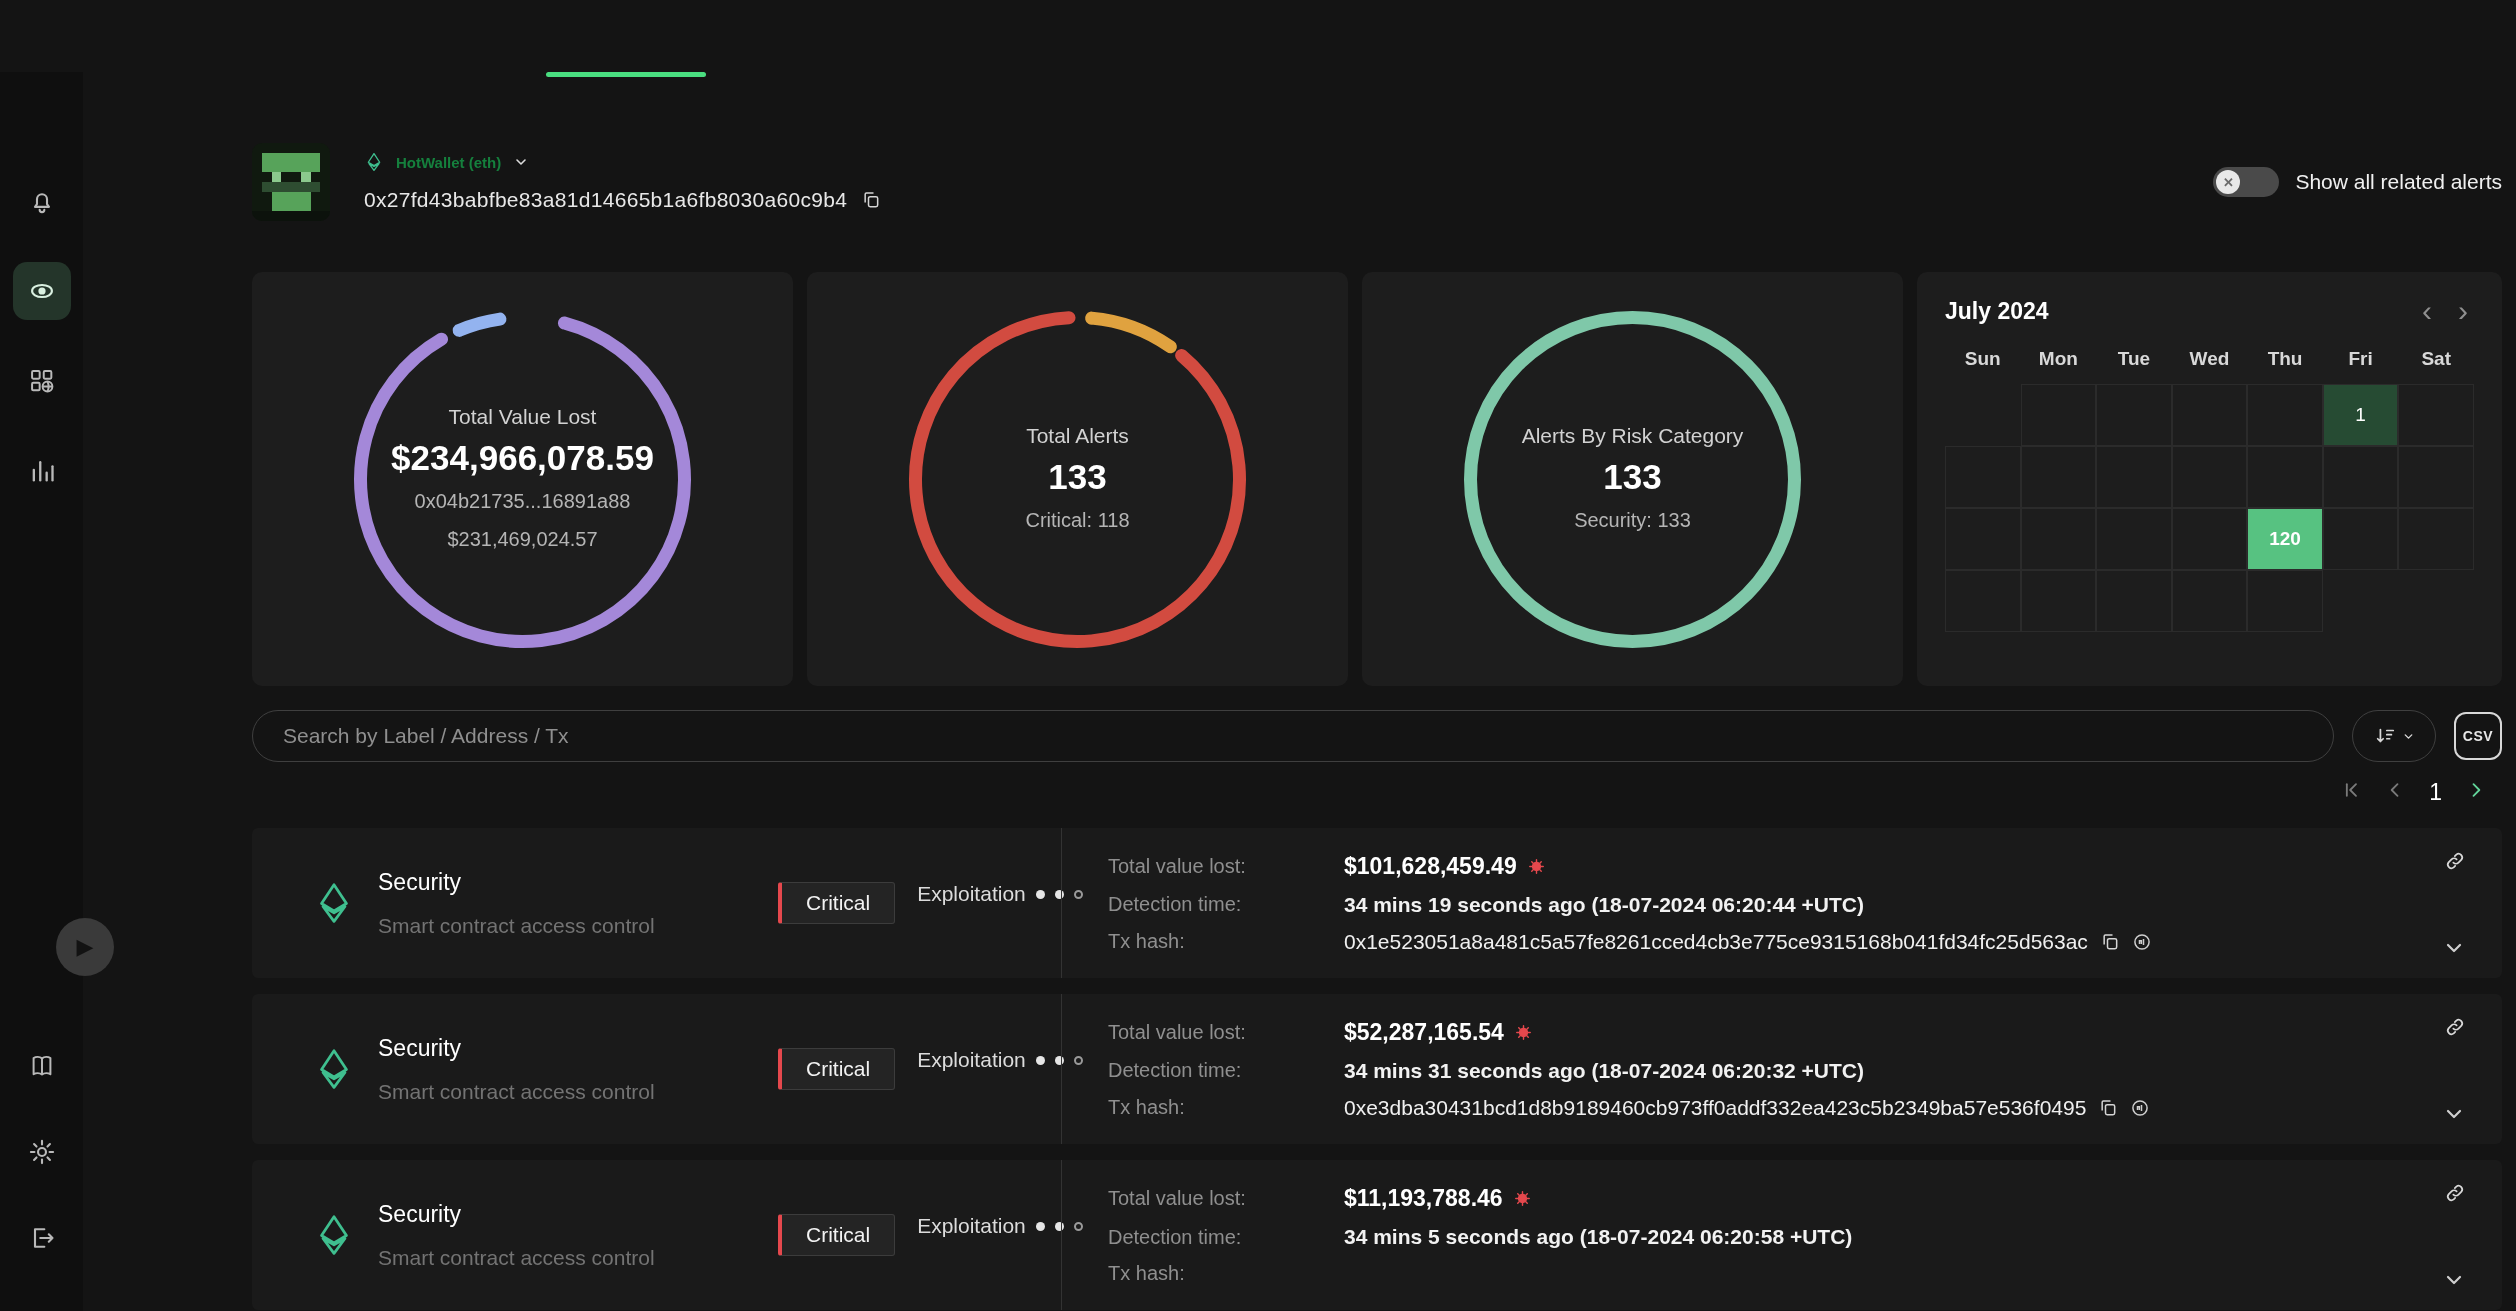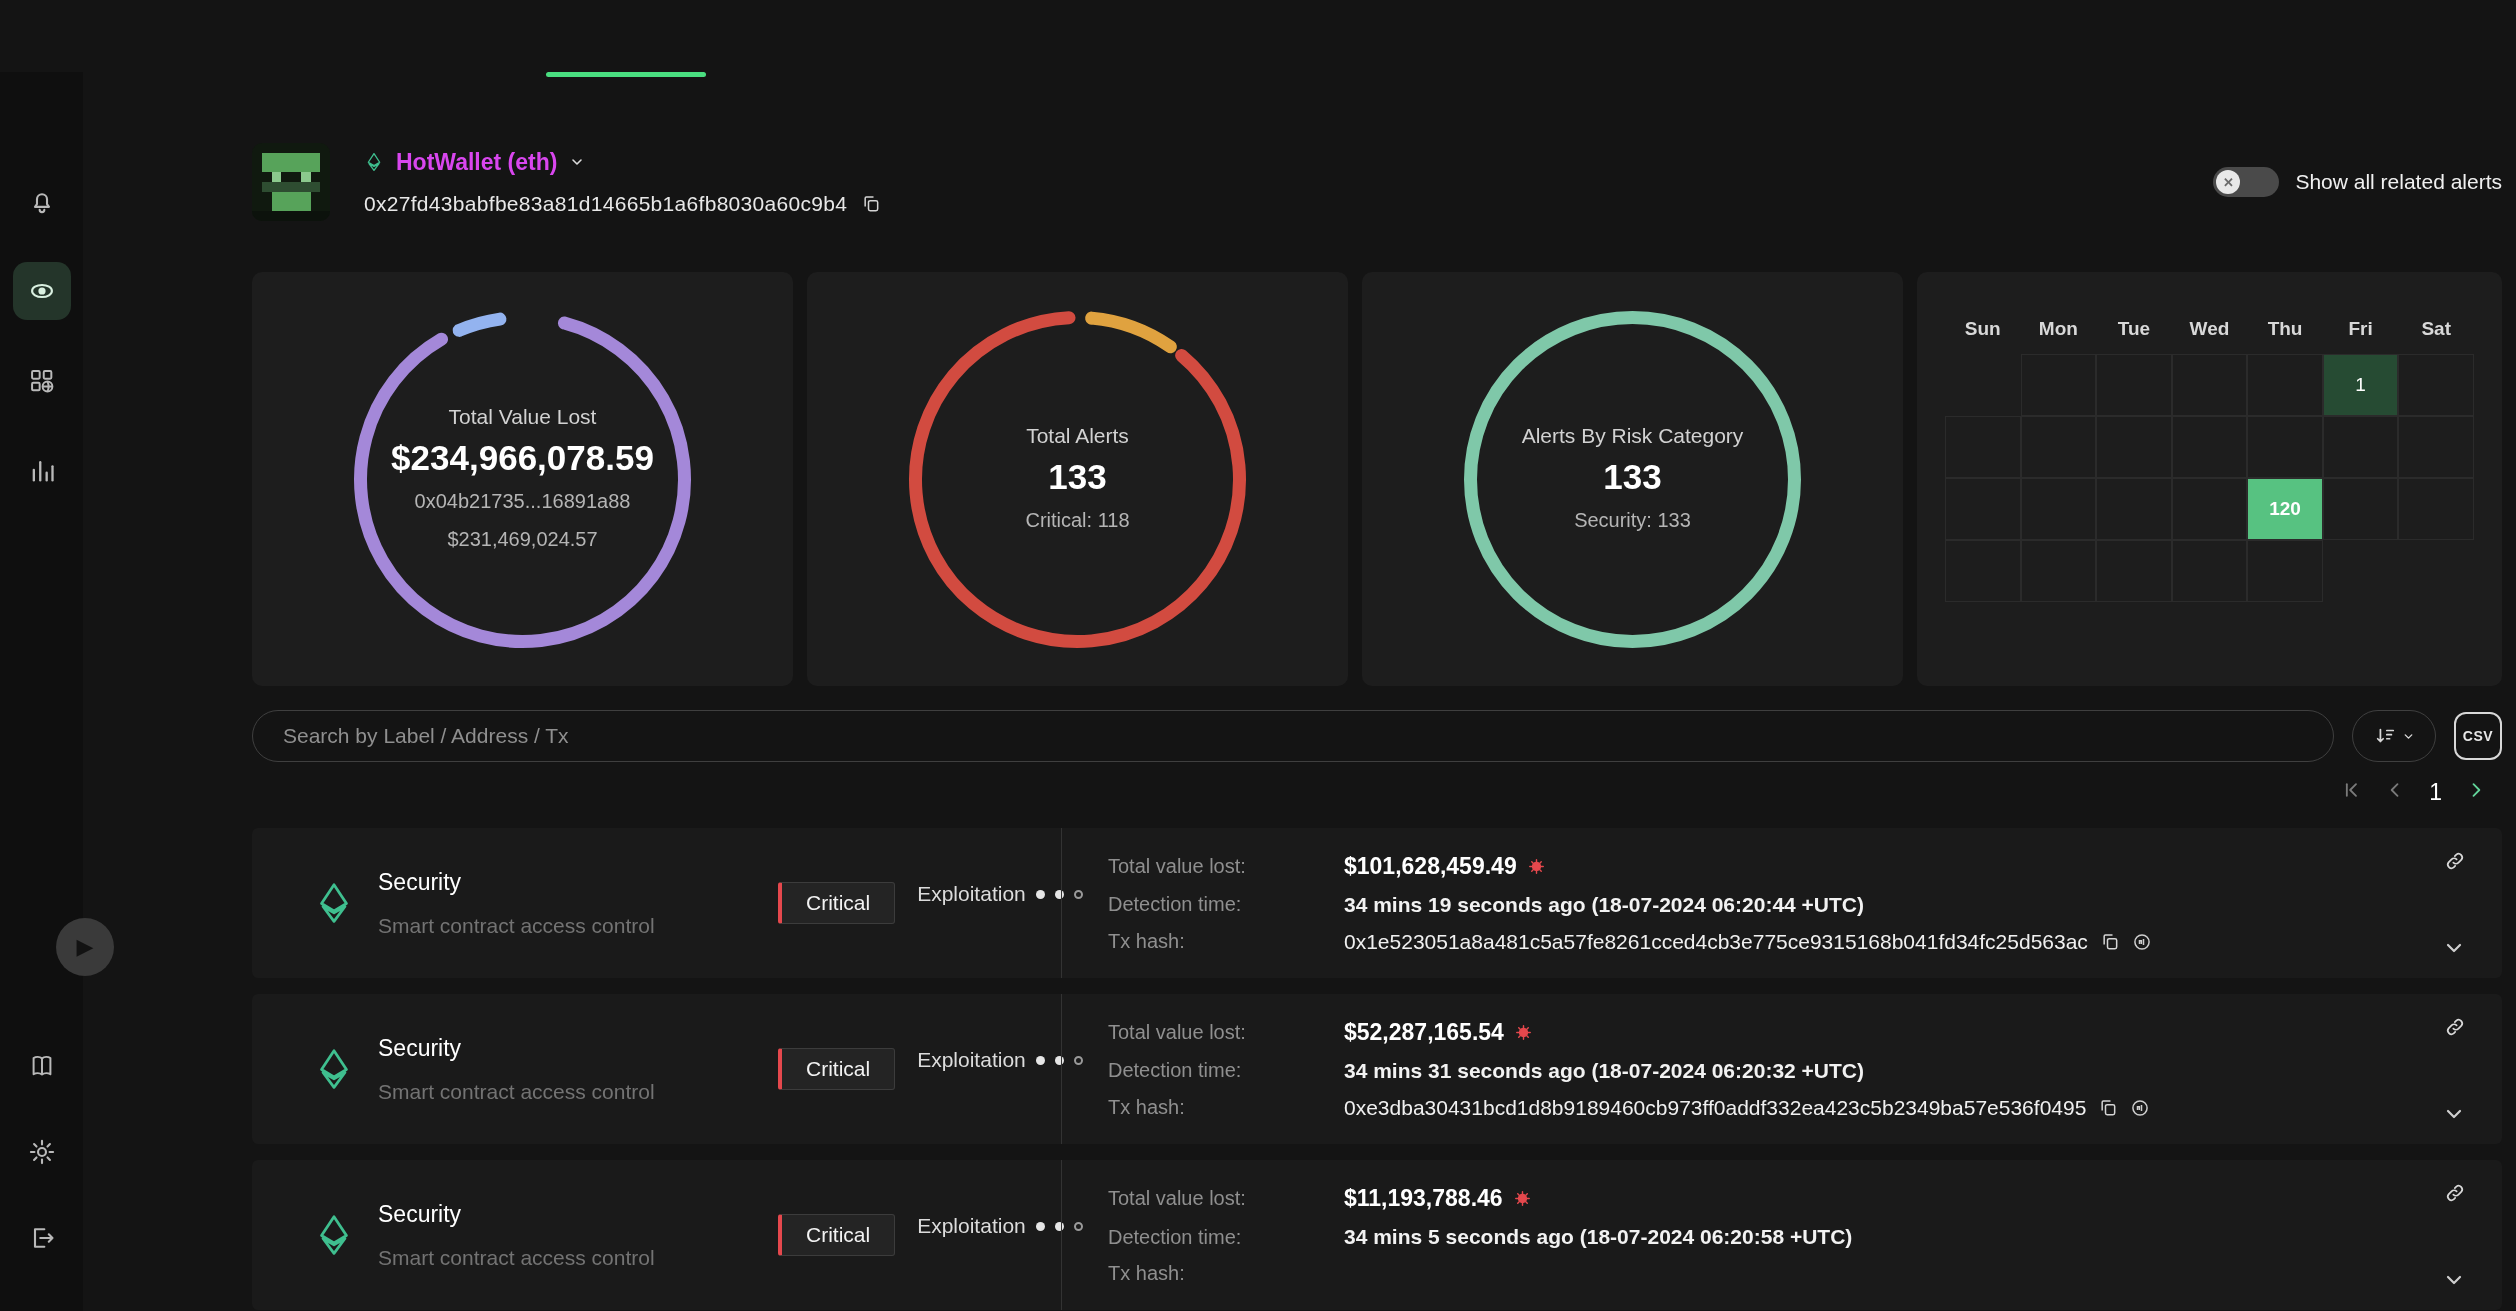--- a/index.html
+++ b/index.html
@@ -33,21 +33,21 @@
   
   .main { position:absolute; left:83px; top:72px; right:0; bottom:0; background:#141414;
     padding:0 14px 0 169px; }
   .tab-underline { position:absolute; top:0; left:463px; width:160px; height:5px;
     background:#4ade80; border-radius:3px; }
 
   
   .wallet-row { margin-top:46px; display:flex; align-items:center; gap:34px; height:128px; }
   .avatar { width:78px; height:78px; border-radius:10px; overflow:hidden; flex:0 0 auto; }
   .wallet-name-row { display:flex; align-items:center; gap:12px; }
-  .wallet-name { font-size:23px; font-weight:700; color:#d946ef; }
+  .wallet-name { font-size:15px; font-weight:700; color:#15803d; }
   .wallet-addr-row { display:flex; align-items:center; gap:14px; margin-top:16px; }
   .wallet-address { font-size:21px; color:#e8e8e8; letter-spacing:.3px; }
   .icon-btn { background:none; border:none; color:#cfcfcf; cursor:pointer; display:flex;
     align-items:center; justify-content:center; padding:0; }
   .wallet-right { margin-left:auto; display:flex; align-items:center; gap:16px; }
   .toggle { width:66px; height:30px; border-radius:16px; background:#4a4a4a; position:relative;
     border:none; cursor:pointer; }
   .toggle-knob { position:absolute; left:3px; top:3px; width:24px; height:24px; border-radius:50%;
     background:#e8e8e8; display:flex; align-items:center; justify-content:center;
     color:#6a6a6a; font-size:13px; font-weight:700; }
@@ -273,20 +273,27 @@
           </svg>
           <div class="donut-center">
             <div class="stat-label">Alerts By Risk Category</div>
             <div class="stat-value">133</div>
             <div class="stat-sub">Security: 133</div>
           </div>
         </div>
       </div>
 
       <div class="calendar-card">
+        <div class="cal-header">
+          <span class="cal-title">July 2024</span>
+          <div class="cal-nav">
+            <button>‹</button>
+            <button>›</button>
+          </div>
+        </div>
         <div class="cal-days">
           <span class="cal-day">Sun</span>
           <span class="cal-day">Mon</span>
           <span class="cal-day">Tue</span>
           <span class="cal-day">Wed</span>
           <span class="cal-day">Thu</span>
           <span class="cal-day">Fri</span>
           <span class="cal-day">Sat</span>
         </div>
         <div class="cal-grid">

